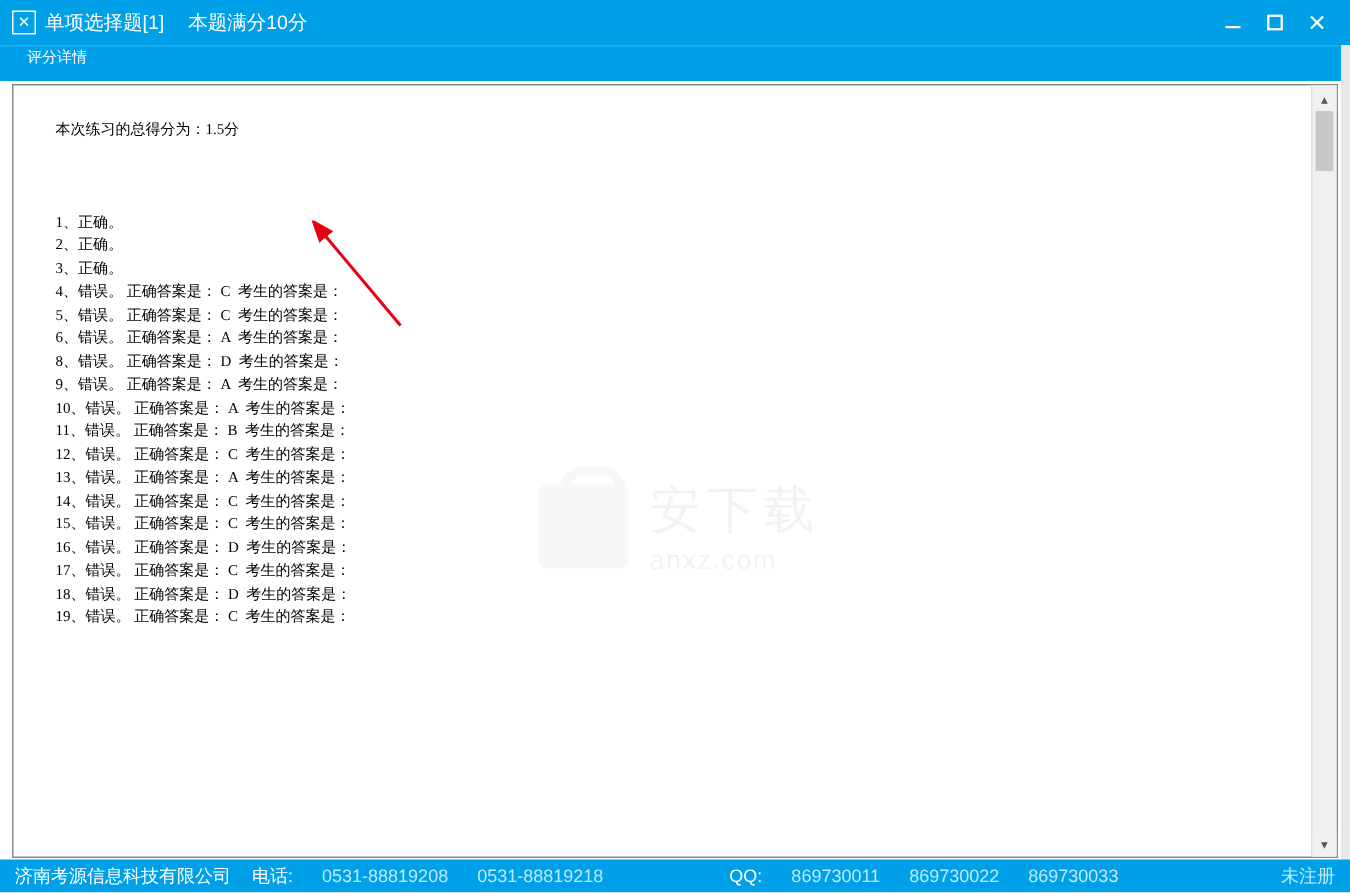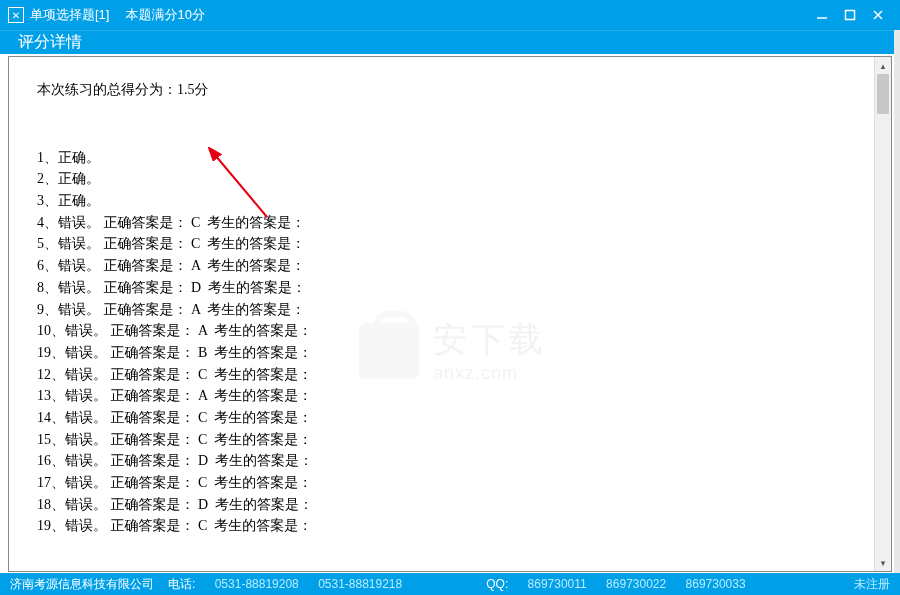--- a/index.html
+++ b/index.html
@@ -42,39 +42,39 @@
       justify-content: center;
       color: #fff;
       font-size: 16px;
       cursor: pointer;
     }
     .subheader {
       background: #00a0e9;
       color: #fff;
       height: 24px;
       display: flex;
-      align-items: center;
+      align-items: flex-start;
       padding: 0 18px;
-      font-size: 16px;
+      font-size: 10px;
       border-top: 1px solid rgba(255,255,255,0.15);
     }
     .content-wrap {
       margin: 2px 8px 0 8px;
       border: 1px solid #888;
       height: 516px;
       position: relative;
       background: #fff;
     }
     .content-inner {
       padding: 22px 28px 8px 28px;
       height: 100%;
       overflow: hidden;
       position: relative;
       font-family: SimSun, "宋体", serif;
-      font-size: 14px;
+      font-size: 10px;
       line-height: 1.55;
       color: #000;
     }
     .score-line { margin-bottom: 46px; }
     .result-line { white-space: pre; }
     .scrollbar {
       position: absolute;
       right: 0;
       top: 0;
       bottom: 0;
@@ -205,21 +205,21 @@
     <div id="results-container">
         <div class="result-line">1、正确。</div>
         <div class="result-line">2、正确。</div>
         <div class="result-line">3、正确。</div>
         <div class="result-line">4、错误。 正确答案是： C  考生的答案是：</div>
         <div class="result-line">5、错误。 正确答案是： C  考生的答案是：</div>
         <div class="result-line">6、错误。 正确答案是： A  考生的答案是：</div>
         <div class="result-line">8、错误。 正确答案是： D  考生的答案是：</div>
         <div class="result-line">9、错误。 正确答案是： A  考生的答案是：</div>
         <div class="result-line">10、错误。 正确答案是： A  考生的答案是：</div>
-        <div class="result-line">19、错误。 正确答案是： B  考生的答案是：</div>
+        <div class="result-line">11、错误。 正确答案是： B  考生的答案是：</div>
         <div class="result-line">12、错误。 正确答案是： C  考生的答案是：</div>
         <div class="result-line">13、错误。 正确答案是： A  考生的答案是：</div>
         <div class="result-line">14、错误。 正确答案是： C  考生的答案是：</div>
         <div class="result-line">15、错误。 正确答案是： C  考生的答案是：</div>
         <div class="result-line">16、错误。 正确答案是： D  考生的答案是：</div>
         <div class="result-line">17、错误。 正确答案是： C  考生的答案是：</div>
         <div class="result-line">18、错误。 正确答案是： D  考生的答案是：</div>
         <div class="result-line">19、错误。 正确答案是： C  考生的答案是：</div>
       </div>
   </div>

